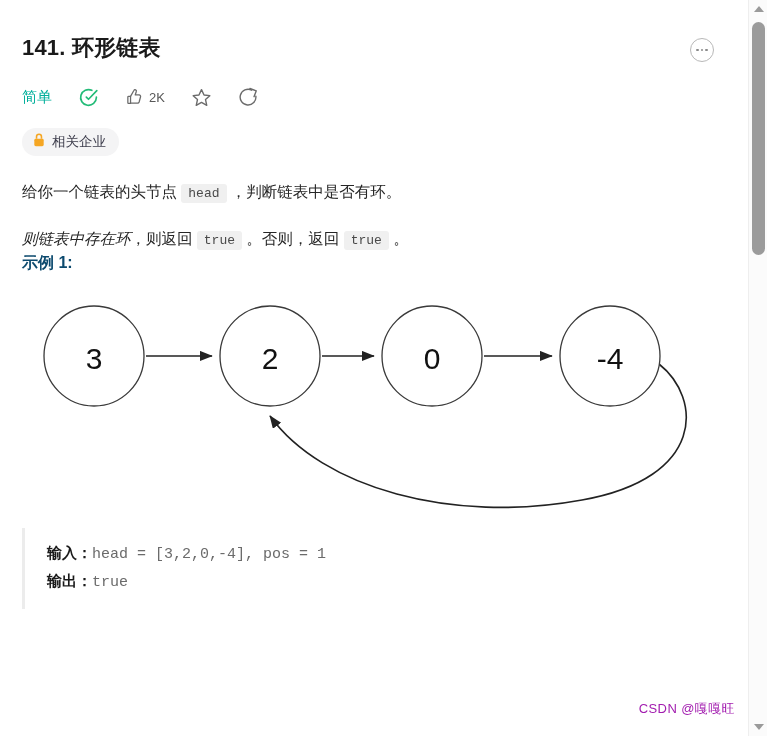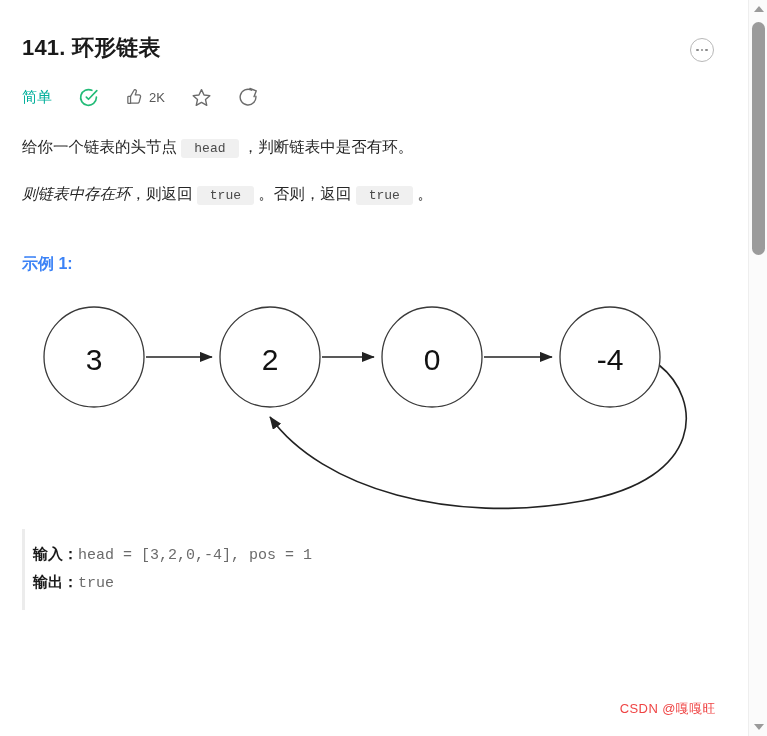--- a/index.html
+++ b/index.html
@@ -111,31 +111,30 @@
   .desc p { margin-bottom: 20px; }
   .desc p:last-child { margin-bottom: 0; }
   .italic { font-style: italic; }
   .bold { font-weight: bold; }
 
   code.chip {
     font-family: "Liberation Mono", "DejaVu Sans Mono", monospace;
     background: #f0f0f0;
     color: #4a4a4a;
     border-radius: 3px;
-    padding: 2px 13px;
+    padding: 2px 7px;
     font-size: 13px;
     white-space: nowrap;
   }
 
   
   .example-heading {
-    margin-top: 46px;
     font-size: 16px;
     font-weight: bold;
-    color: #3b82f6;
+    color: #0c4a6e;
   }
 
   
   .diagram {
     margin-top: 14px;
     width: 700px;
     height: 230px;
   }
   .diagram svg { display: block; }
   .node-circle {
@@ -153,39 +152,39 @@
   .edge {
     stroke: #222222;
     stroke-width: 1.6;
     fill: none;
   }
 
   
   .codeblock {
     margin-top: 10px;
     border-left: 3px solid #ececec;
-    padding: 12px 0 14px 8px;
+    padding: 12px 0 14px 22px;
     font-family: "Liberation Mono", "DejaVu Sans Mono", monospace;
     font-size: 15px;
     line-height: 1.72;
     color: #6b6b6b;
   }
   .codeblock .lbl {
     font-family: "Liberation Sans", sans-serif;
     font-weight: bold;
     color: #1a1a1a;
   }
 
   
   .watermark {
     position: absolute;
-    right: 51px;
+    right: 32px;
     bottom: 18px;
     font-size: 13px;
-    color: #ef4444;
+    color: #a21caf;
     letter-spacing: 0.4px;
     pointer-events: none;
   }
 
   
   #scrollbar {
     position: absolute;
     top: 0; right: 0;
     width: 19px;
     height: 736px;
@@ -268,20 +267,31 @@
       <div class="meta-item">
         <span>
           <svg width="21" height="21" viewBox="0 0 24 24" fill="none" stroke="#6b6b6b" stroke-width="1.6" stroke-linecap="round" stroke-linejoin="round">
             <path d="M20.4 10.5A9 9 0 1 1 15.6 3.6"></path>
             <polyline points="13.6,1.7 20.9,4.4 18.3,11.1"></polyline>
           </svg>
         </span>
       </div>
     </div>
 
+    <div class="tag-row">
+      <span class="company-tag">
+        <span>
+          <svg width="12" height="14" viewBox="0 0 14 17" fill="none">
+            <rect x="1.3" y="7" width="11.4" height="9" rx="1.8" fill="#f5a623"></rect>
+            <path d="M4 7V4.6a3 3 0 0 1 6 0V7" stroke="#f5a623" stroke-width="1.9" fill="none"></path>
+          </svg>
+        </span>
+        <span>相关企业</span>
+      </span>
+    </div>
 
     <div class="desc">
 
       <p><span>给你一个链表的头节点 </span><code class="chip">head</code><span> ，判断链表中是否有环。</span></p>
 
 
       <p><span class="italic">则链表中存在环</span><span>，则返回 </span><code class="chip">true</code><span> 。否则，返回 </span><code class="chip">true</code><span> 。</span></p>
     </div>
 
     <div class="example-heading">示例 1:</div>

